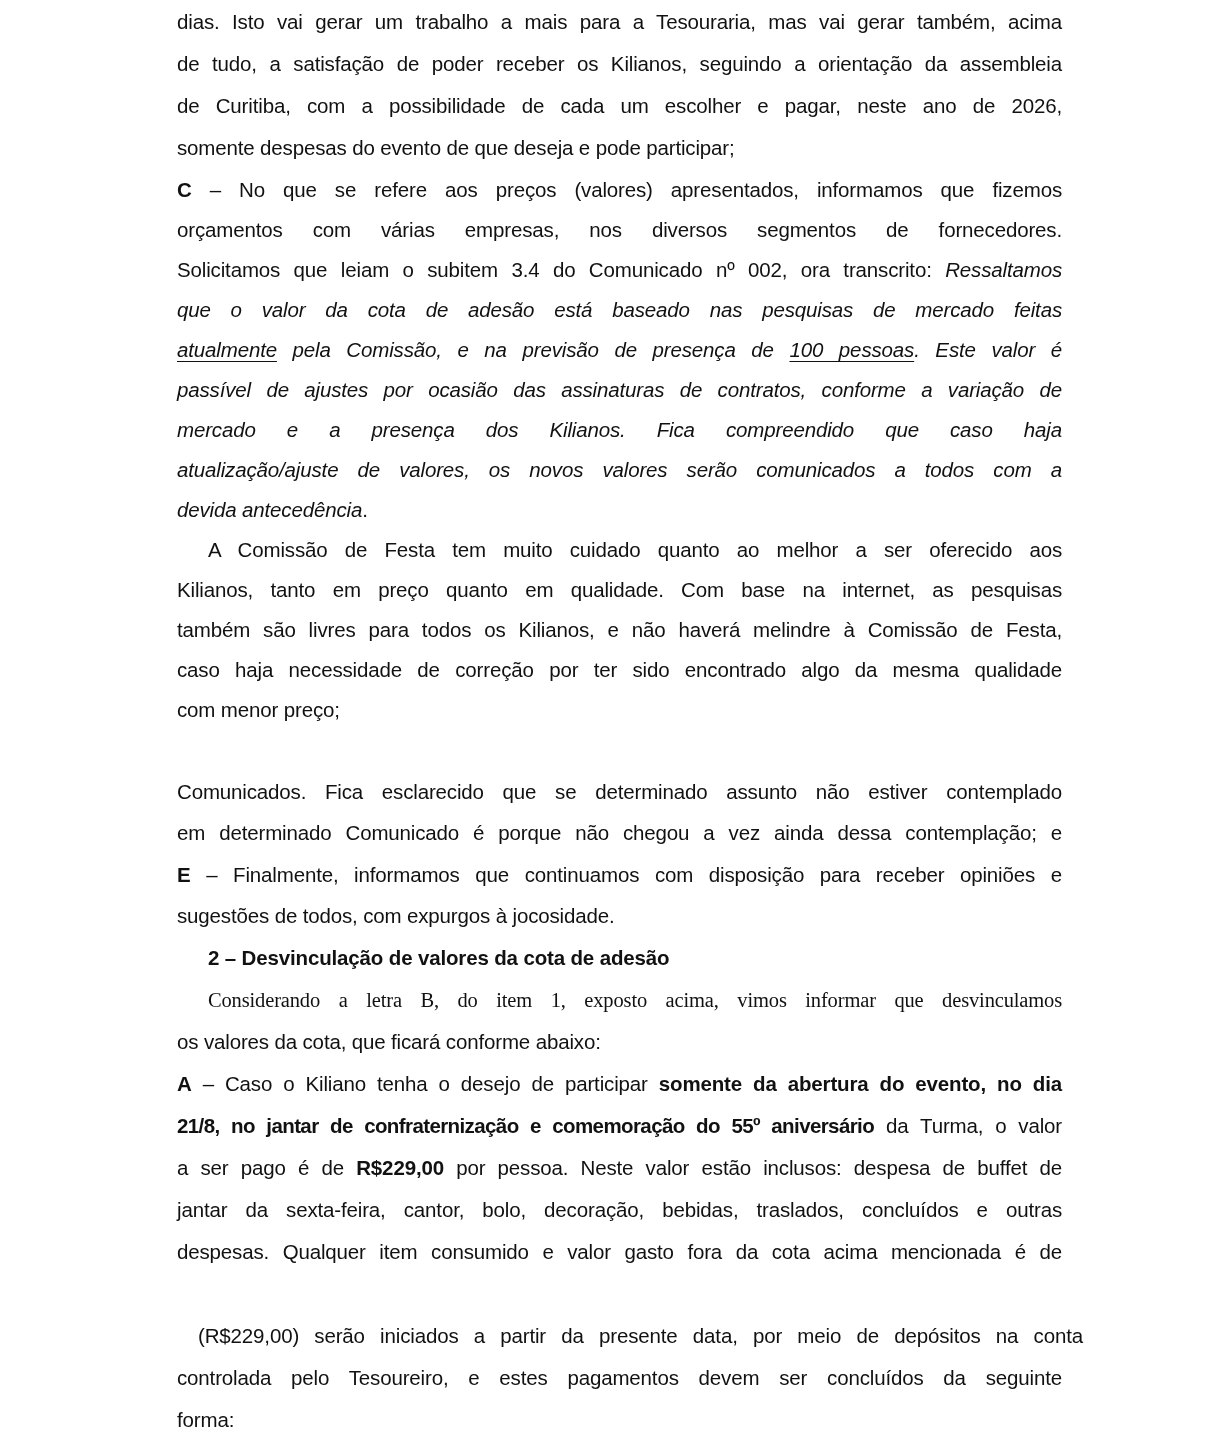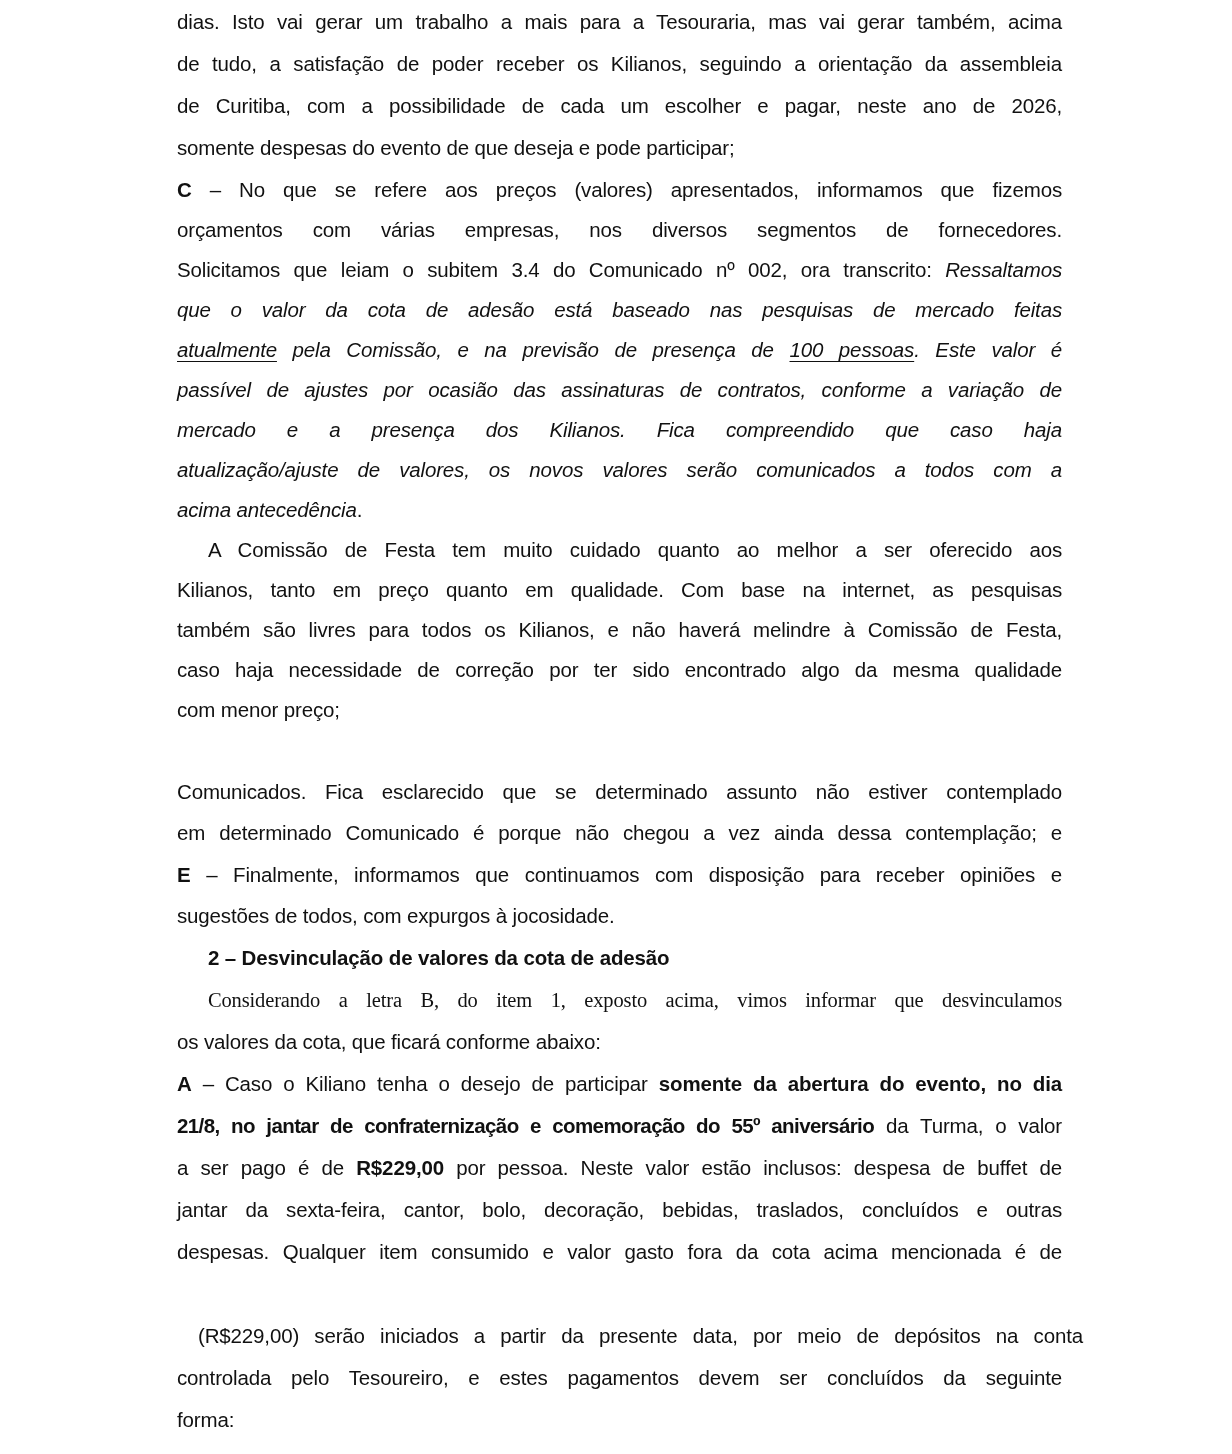--- a/index.html
+++ b/index.html
@@ -42,21 +42,21 @@
     <span>Solicitamos que leiam o subitem 3.4 do Comunicado nº 002, ora transcrito: </span><span class="it">Ressaltamos</span>
   </div>
   <div class="ln it" style="top: 297px; white-space: normal;">que o valor da cota de adesão está baseado nas pesquisas de mercado feitas</div>
   <div class="ln it" style="top: 337px; white-space: normal;">
     <span class="u">atualmente</span><span> pela Comissão, e na previsão de presença de </span><span class="u">100 pessoas</span><span>. Este valor é</span>
   </div>
   <div class="ln it" style="top: 377px; white-space: normal;">passível de ajustes por ocasião das assinaturas de contratos, conforme a variação de</div>
   <div class="ln it" style="top: 417px; white-space: normal;">mercado e a presença dos Kilianos. Fica compreendido que caso haja</div>
   <div class="ln it" style="top: 457px; white-space: normal;">atualização/ajuste de valores, os novos valores serão comunicados a todos com a</div>
   <div class="ln last" style="top: 497px; white-space: normal;">
-    <span class="it">acima antecedência</span><span>.</span>
+    <span class="it">devida antecedência</span><span>.</span>
   </div>
 
   <div class="ln indent" style="top: 537px; white-space: normal;">A Comissão de Festa tem muito cuidado quanto ao melhor a ser oferecido aos</div>
   <div class="ln" style="top: 577px; white-space: normal;">Kilianos, tanto em preço quanto em qualidade. Com base na internet, as pesquisas</div>
   <div class="ln" style="top: 617px; white-space: normal;">também são livres para todos os Kilianos, e não haverá melindre à Comissão de Festa,</div>
   <div class="ln" style="top: 657px; white-space: normal;">caso haja necessidade de correção por ter sido encontrado algo da mesma qualidade</div>
   <div class="ln last" style="top: 697px; white-space: normal;">com menor preço;</div>
 
   <div class="ln" style="top: 779px; white-space: normal;">Comunicados. Fica esclarecido que se determinado assunto não estiver contemplado</div>
   <div class="ln" style="top: 820px; white-space: normal;">em determinado Comunicado é porque não chegou a vez ainda dessa contemplação; e</div>

